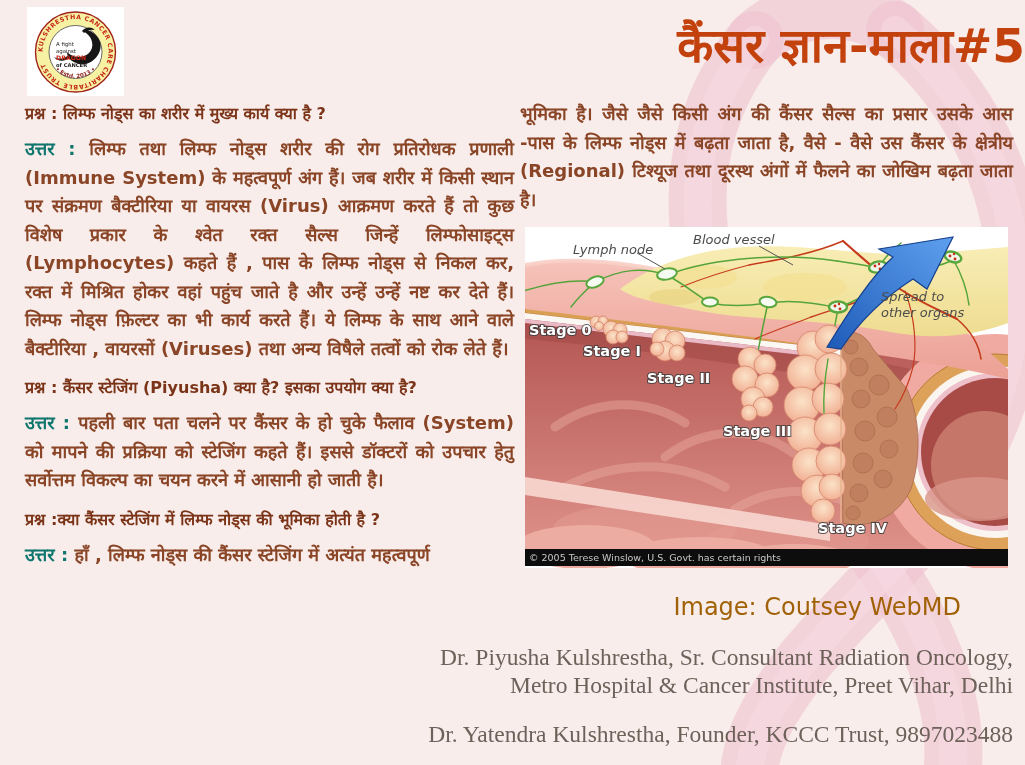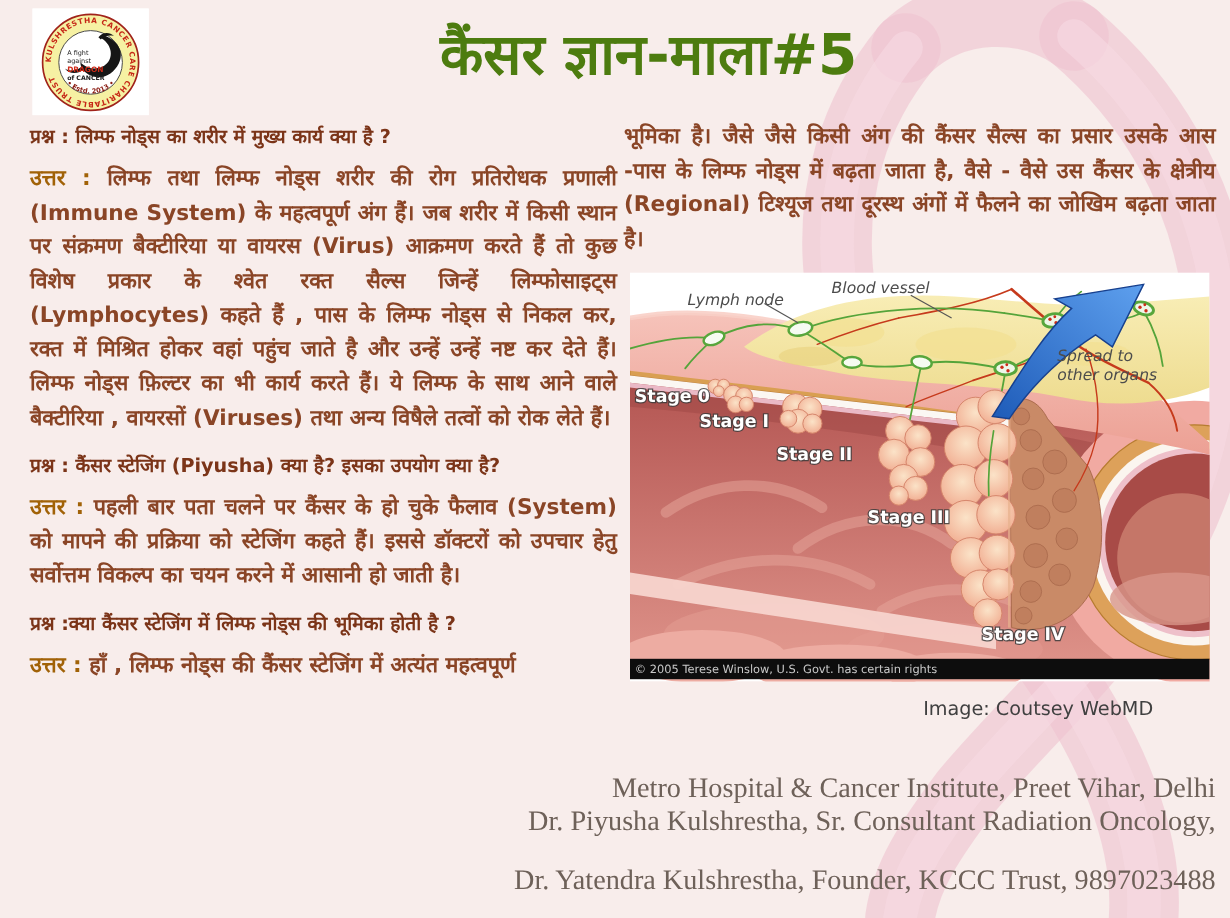--- a/index.html
+++ b/index.html
@@ -1,28 +1,28 @@
 <!DOCTYPE html>
 <html><head>
 <meta charset="utf-8">
 <style>
   html,body{margin:0;padding:0;background:#ddd;}
   .page{position:relative;width:1025px;height:765px;background:#f8edeb;overflow:hidden;
         font-family:"DejaVu Sans",sans-serif;}
   .ribbon-svg{position:absolute;left:545px;top:0;width:480px;height:765px;pointer-events:none;}
   .logo-box{position:absolute;left:27px;top:7px;width:97px;height:89px;background:#ffffff;}
   .main-title{position:absolute;left:0;top:12px;width:100%;box-sizing:border-box;padding-left:56px;
-              text-align:center;font-size:47px;font-weight:bold;color:#4d7c0f;}
+              text-align:right;font-size:47px;font-weight:bold;color:#c2410c;}
   .col-left{position:absolute;left:25px;top:100px;width:489px;}
   .col-right{position:absolute;left:520px;top:100px;width:493px;}
   .q{font-weight:bold;color:#7b3418;font-size:16px;line-height:28px;margin:0 0 7px 0;}
   .a{color:#8a4526;font-size:18px;line-height:28.5px;text-align:justify;margin:0 0 11px 0;font-weight:bold;}
-  .a b{color:#a16207;}
+  .a b{color:#0f766e;}
   .fig-svg{position:absolute;left:525px;top:227px;width:483px;height:341px;}
-  .fig-caption{position:absolute;right:64px;top:581px;font-size:16px;color:#404040;}
+  .fig-caption{position:absolute;right:64px;top:593px;font-size:24px;color:#a16207;}
   .footer{position:absolute;right:12px;top:644px;width:760px;text-align:right;
           font-family:"Liberation Serif",serif;color:#6e6159;font-size:23.5px;line-height:27.5px;}
   .footer .l3{margin-top:22px;}
   svg text{font-family:"DejaVu Sans",sans-serif;}
   .stage-label{fill:#ffffff;font-weight:bold;font-size:14.5px;paint-order:stroke;
                stroke:rgba(60,60,60,.85);stroke-width:2px;}
   .anno-label{fill:#4c4c4c;font-style:italic;font-size:13px;}
   .copyright-label{fill:#c9c9c9;font-size:9.5px;}
 </style>
 </head>
@@ -294,18 +294,18 @@
 
     <g>
       <rect x="0" y="322" width="483" height="17" fill="#0d0d0d"></rect>
       <text x="4" y="334" class="copyright-label">© 2005 Terese Winslow, U.S. Govt. has certain rights</text>
     </g>
   </svg>
 
   <div class="fig-caption">Image: Coutsey WebMD</div>
 
   <div class="footer">
+    <div>Dr. Piyusha Kulshrestha, Sr. Consultant Radiation Oncology,</div>
     <div>Metro Hospital &amp; Cancer Institute,  Preet Vihar, Delhi</div>
-    <div>Dr. Piyusha Kulshrestha, Sr. Consultant Radiation Oncology,</div>
     <div class="l3">Dr. Yatendra Kulshrestha, Founder, KCCC Trust, 9897023488</div>
   </div>
 
 </div>
 
 </body></html>

